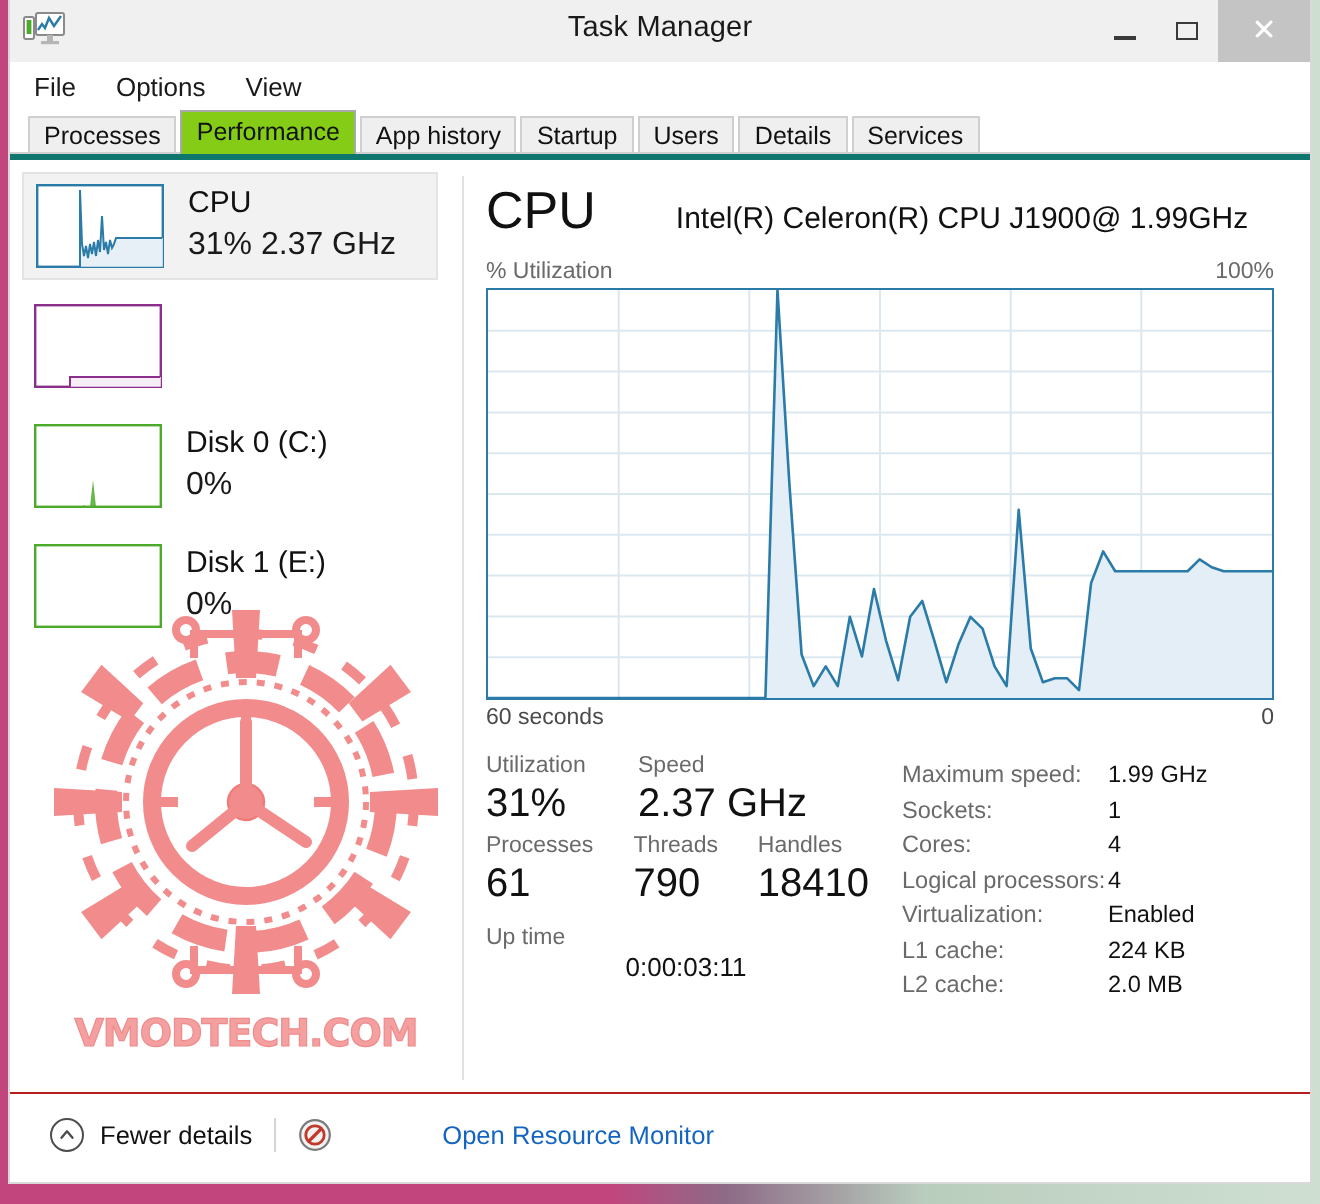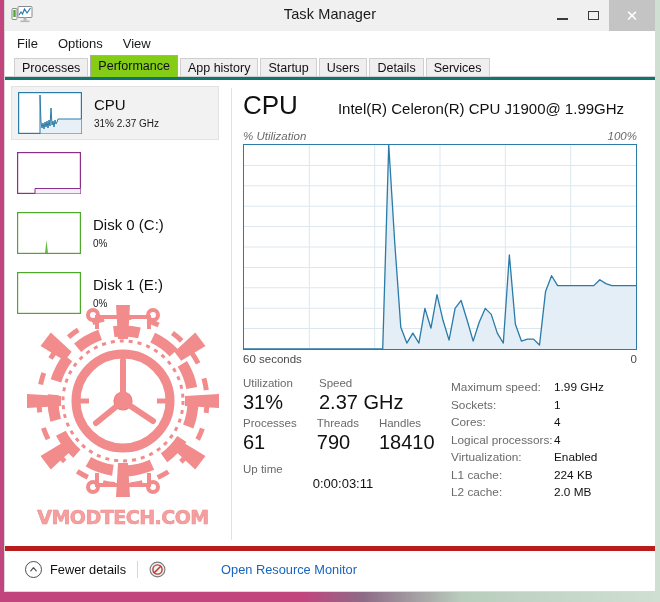--- a/index.html
+++ b/index.html
@@ -124,21 +124,21 @@
   }
   .thumb {
     width: 64px; height: 42px;
     background: #ffffff;
     flex: none;
     margin-right: 12px;
   }
   .thumb svg { display: block; }
   .side-text { line-height: 1.18; }
   .side-title { font-size: 15px; color: #111; }
-  .side-sub { font-size: 10px; color: #1a1a1a; margin-top: 4px; }
+  .side-sub { font-size: 16px; color: #1a1a1a; margin-top: 4px; }
   .side-divider {
     position: absolute;
     left: 226px; top: 8px;
     width: 1px; height: 452px;
     background: #e2e2e2;
   }
   
   .watermark {
     position: absolute;
     left: 12px; top: 225px;
@@ -161,21 +161,21 @@
     position: relative;
     flex: 1;
     padding: 10px 18px 0 10px;
   }
   .cpu-head { display: flex; align-items: baseline; }
   .cpu-title { font-size: 26px; color: #111; font-weight: normal; }
   .cpu-model { margin-left: 40px; font-size: 15px; color: #111; }
   .graph-labels {
     display: flex; justify-content: space-between;
     font-size: 11.5px; color: #6a6a6a;
-    margin-top: 9px; margin-bottom: 2px; font-style: italic;
+    margin-top: 9px; margin-bottom: 2px;
   }
   .graph-box {
     position: relative;
     height: 206px;
     border: 1px solid #2a7ba8;
     background: #ffffff;
     overflow: hidden;
   }
   .graph-box svg { display: block; width: 100%; height: 100%; }
   .graph-foot {
@@ -201,21 +201,21 @@
   
   .specs { flex: 1; padding-top: 2px; padding-left: 8px; }
   .spec-row { display: flex; font-size: 11.8px; line-height: 17.5px; }
   .spec-key { width: 103px; color: #6a6a6a; flex: none; }
   .spec-val { color: #111; }
   
   .footer {
     position: relative;
     height: 41px;
     background: #ffffff;
-    border-top: 5px solid #b91c1c;
+    border-top: 1px solid #b91c1c;
     display: flex; align-items: center;
     padding-left: 20px;
   }
   .fewer { display: flex; align-items: center; cursor: default; }
   .chev-circle {
     width: 17px; height: 17px; border-radius: 50%;
     border: 1.3px solid #4d4d4d;
     display: flex; align-items: center; justify-content: center;
     margin-right: 8px;
   }

